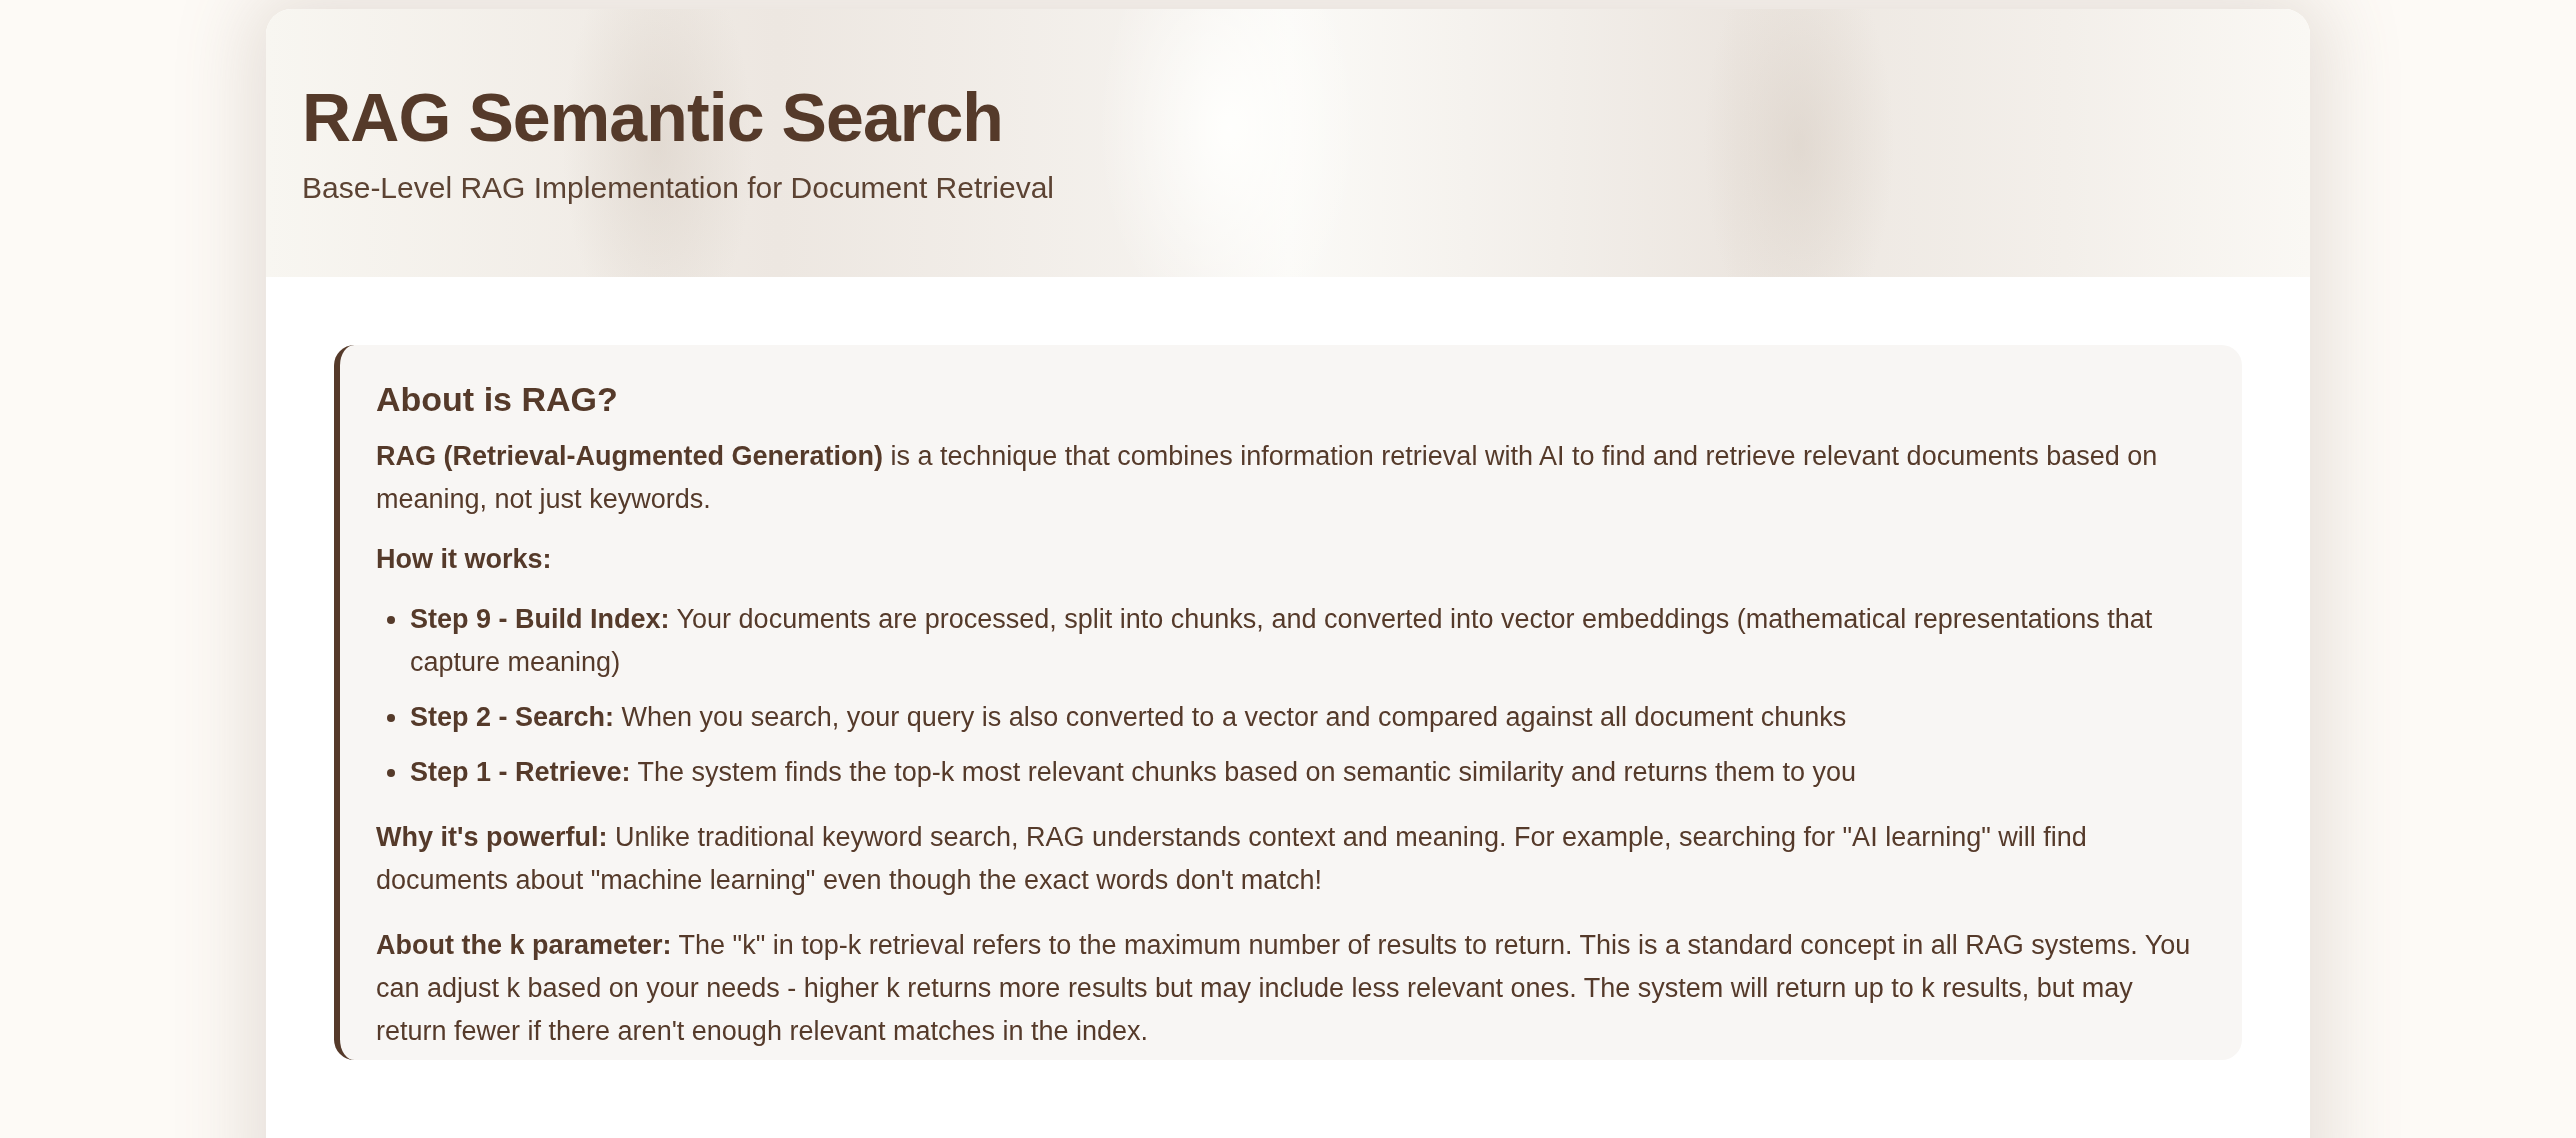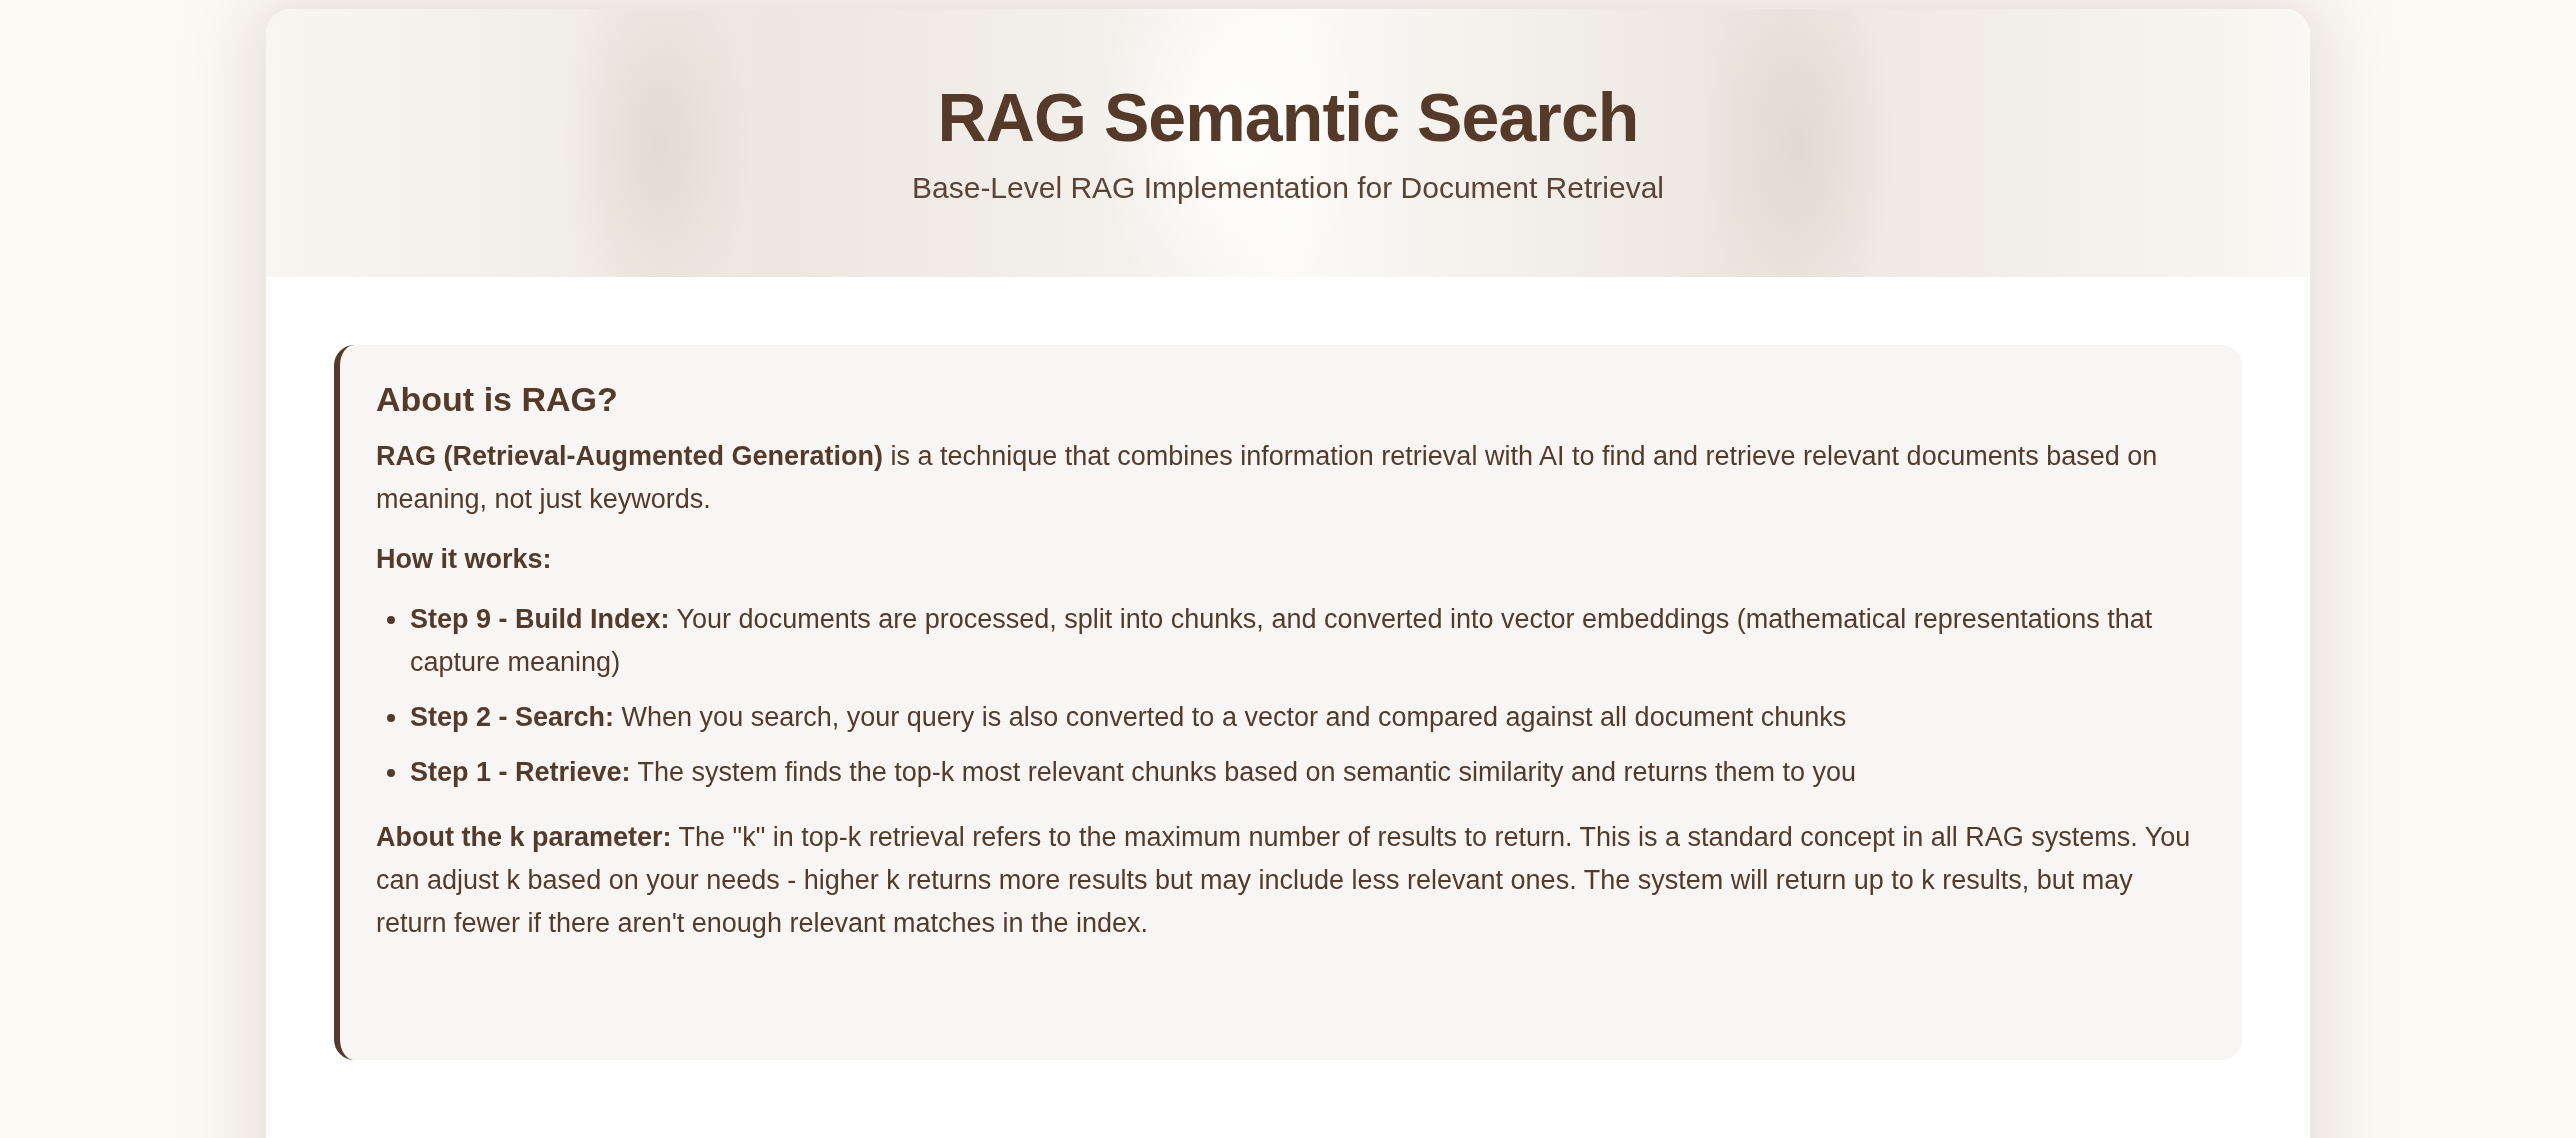--- a/index.html
+++ b/index.html
@@ -16,21 +16,21 @@
     box-shadow:0 0 77px 17px rgba(120,100,85,0.18);
     overflow:hidden;
   }
   .header {
     height:268px;
     background:
       radial-gradient(ellipse 136px 290px at 392px 136px, rgba(215,205,195,0.55), transparent 70%),
       radial-gradient(ellipse 136px 290px at 1533px 136px, rgba(215,205,195,0.55), transparent 70%),
       radial-gradient(ellipse 187px 307px at 963px 119px, rgba(255,255,253,0.95), transparent 70%),
       linear-gradient(90deg,#f8f6f1 0%, #ede7e1 25%, #f5f2ee 45%, #fbfaf7 50%, #ece6e0 72%, #f3efea 88%, #faf8f4 100%);
-    text-align:center;
+    padding-left:36px;
   }
   .title {
     margin:0; padding-top:66px;
     font-size:68px; font-weight:bold; letter-spacing:-0.9px;
     line-height:85px;
     color:#553a2a;
   }
   .subtitle {
     margin:6.8px 0 0 0;
     font-size:30px; line-height:43px;
@@ -68,17 +68,18 @@
   <main class="main">
     <section class="info-box">
       <h2>About is RAG?</h2>
       <p><b>RAG (Retrieval-Augmented Generation)</b><span> is a technique that combines information retrieval with AI to find and retrieve relevant documents based on meaning, not just keywords.</span></p>
       <p><b>How it works:</b></p>
       <ul>
         <li><b>Step 9 - Build Index:</b><span> Your documents are processed, split into chunks, and converted into vector embeddings (mathematical representations that capture meaning)</span></li>
         <li><b>Step 2 - Search:</b><span> When you search, your query is also converted to a vector and compared against all document chunks</span></li>
         <li><b>Step 1 - Retrieve:</b><span> The system finds the top-k most relevant chunks based on semantic similarity and returns them to you</span></li>
       </ul>
+      <p class="gap-large"><b>Why it's powerful:</b><span> Unlike traditional keyword search, RAG understands context and meaning. For example, searching for "AI learning" will find documents about "machine learning" even though the exact words don't match!</span></p>
       <p class="gap-large"><b>About the k parameter:</b><span> The "k" in top-k retrieval refers to the maximum number of results to return. This is a standard concept in all RAG systems. You can adjust k based on your needs - higher k returns more results but may include less relevant ones. The system will return up to k results, but may return fewer if there aren't enough relevant matches in the index.</span></p>
     </section>
   </main>
 </div>
 
 
 </body></html>

